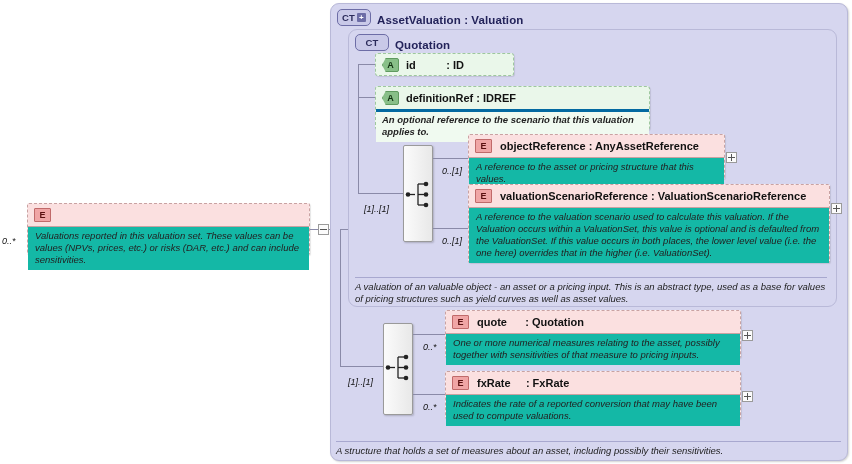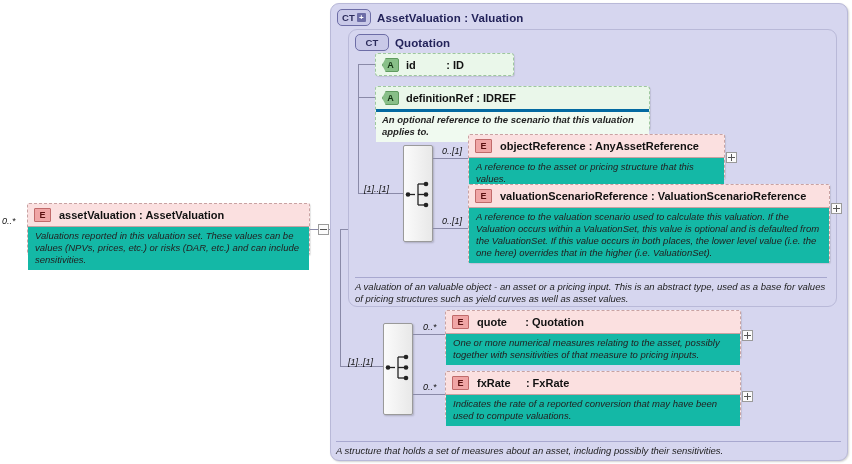--- a/index.html
+++ b/index.html
@@ -41,21 +41,21 @@
   }
   .ct-badge .plus{
     display:inline-block;width:9px;height:9px;margin-left:2px;
     background:#6d6da6;color:#fff;font-size:8px;line-height:9px;
     text-align:center;border-radius:1px;font-weight:bold;
   }
   .ct-title{
     font-size:11.5px;font-weight:bold;color:#23235a;
     margin-left:6px;letter-spacing:.1px;
   }
-  .ct-head{display:flex;align-items:center;}
+  .ct-head{display:flex;align-items:flex-end;}
 
   
   .attr-box{
     background:#eaf7ea;
     border:1px dashed #9ec79e;
     border-radius:3px;
     box-shadow:1px 1px 1px rgba(0,0,0,.10);
   }
   .attr-row{display:flex;align-items:center;height:22px;padding-left:6px;}
   .icon-a{
@@ -120,20 +120,21 @@
   }
 
   
   .hline{position:absolute;height:1px;background:#8a8aa8;}
   .vline{position:absolute;width:1px;background:#8a8aa8;}
 
   
   .card{
     position:absolute;font-style:italic;font-size:9px;color:#111;
     white-space:nowrap;
+    margin-top:20px;
   }
 
   
   .toggle{
     position:absolute;width:11px;height:11px;
     border:1px solid #9a9a9a;background:#fbfbfb;
     display:flex;align-items:center;justify-content:center;
     font-size:9px;line-height:9px;color:#333;
     box-sizing:border-box;
   }
@@ -143,21 +144,20 @@
 </head>
 <body>
 
 <div class="canvas">
 
   <div class="card" style="left:2px;top:216px;">0..*</div>
 
   <div class="abs el-box" style="left:27px;top:203px;width:283px;height:52px;">
     <div class="el-row">
       <span class="icon-e">E</span>
-      <span class="el-name">assetValuation : AssetValuation</span>
     </div>
     <div class="el-doc">Valuations reported in this valuation set. These values can be values (NPVs, prices, etc.) or risks (DAR, etc.) and can include sensitivities.</div>
   </div>
 
   <div class="hline" style="left:310px;top:229px;width:8px;"></div>
   <div class="toggle" style="left:318px;top:224px;">
     <span class="bar-h"></span>
   </div>
   <div class="hline" style="left:329px;top:229px;width:24px;"></div>
 

